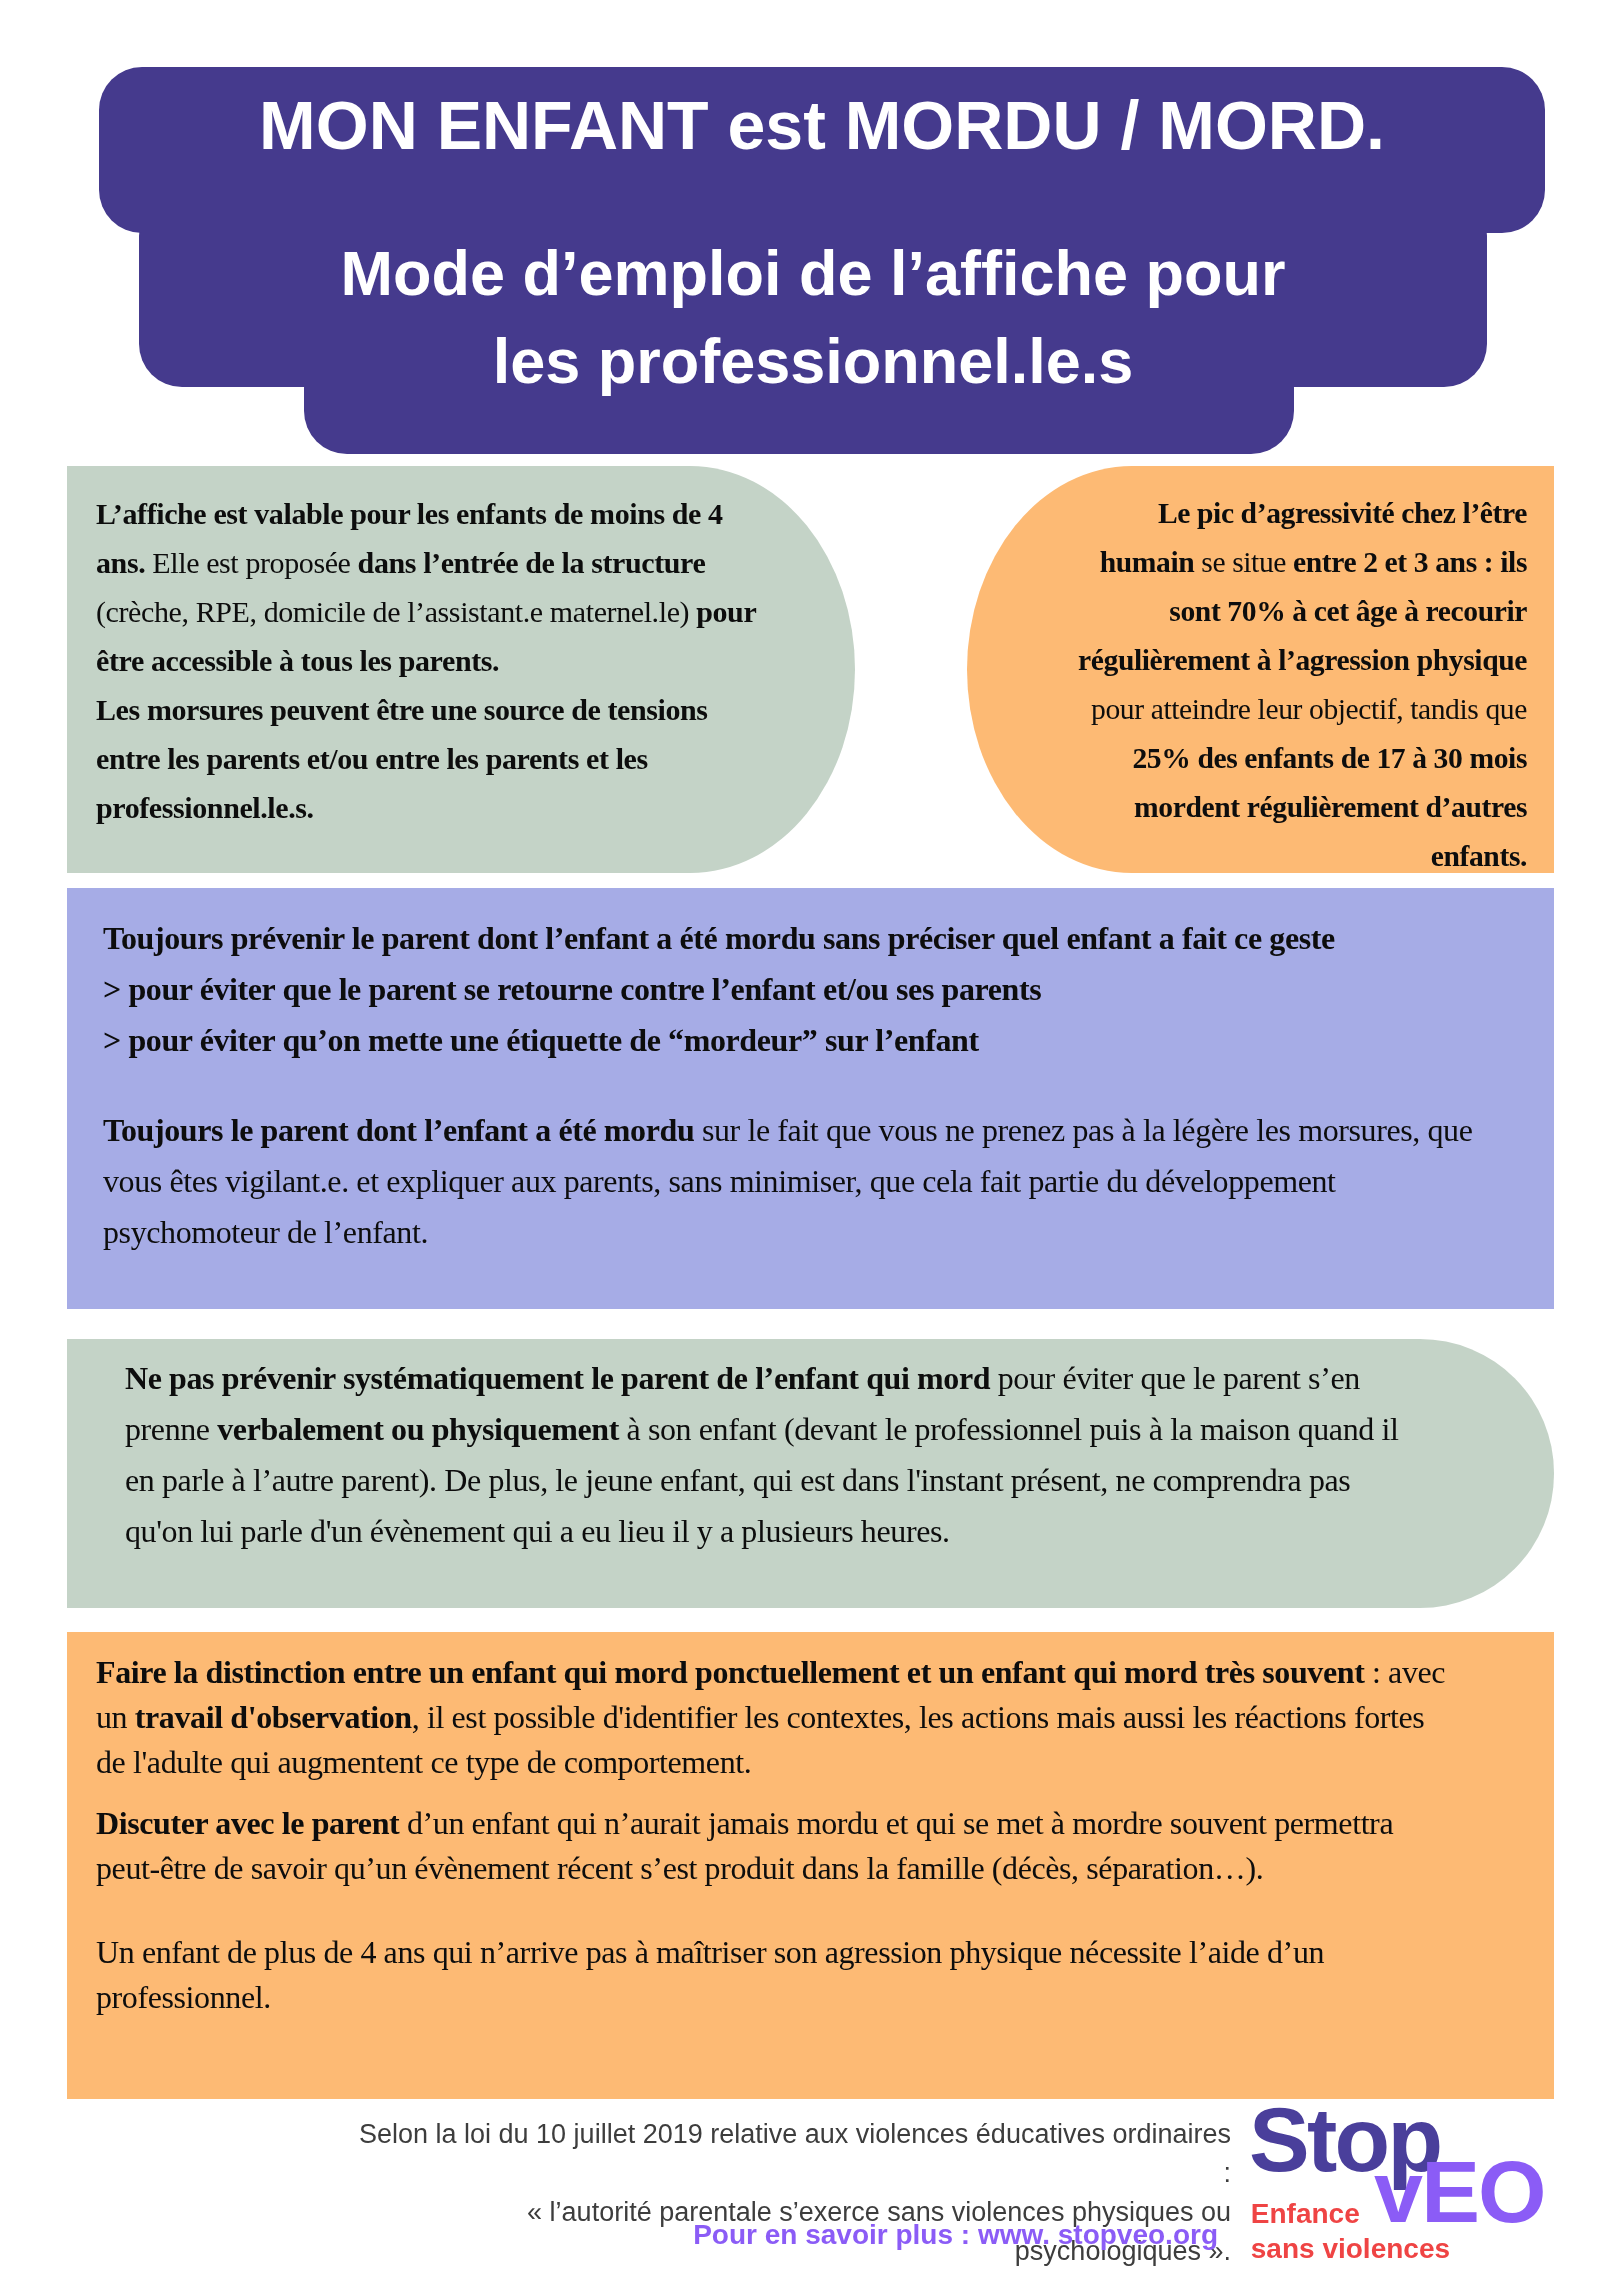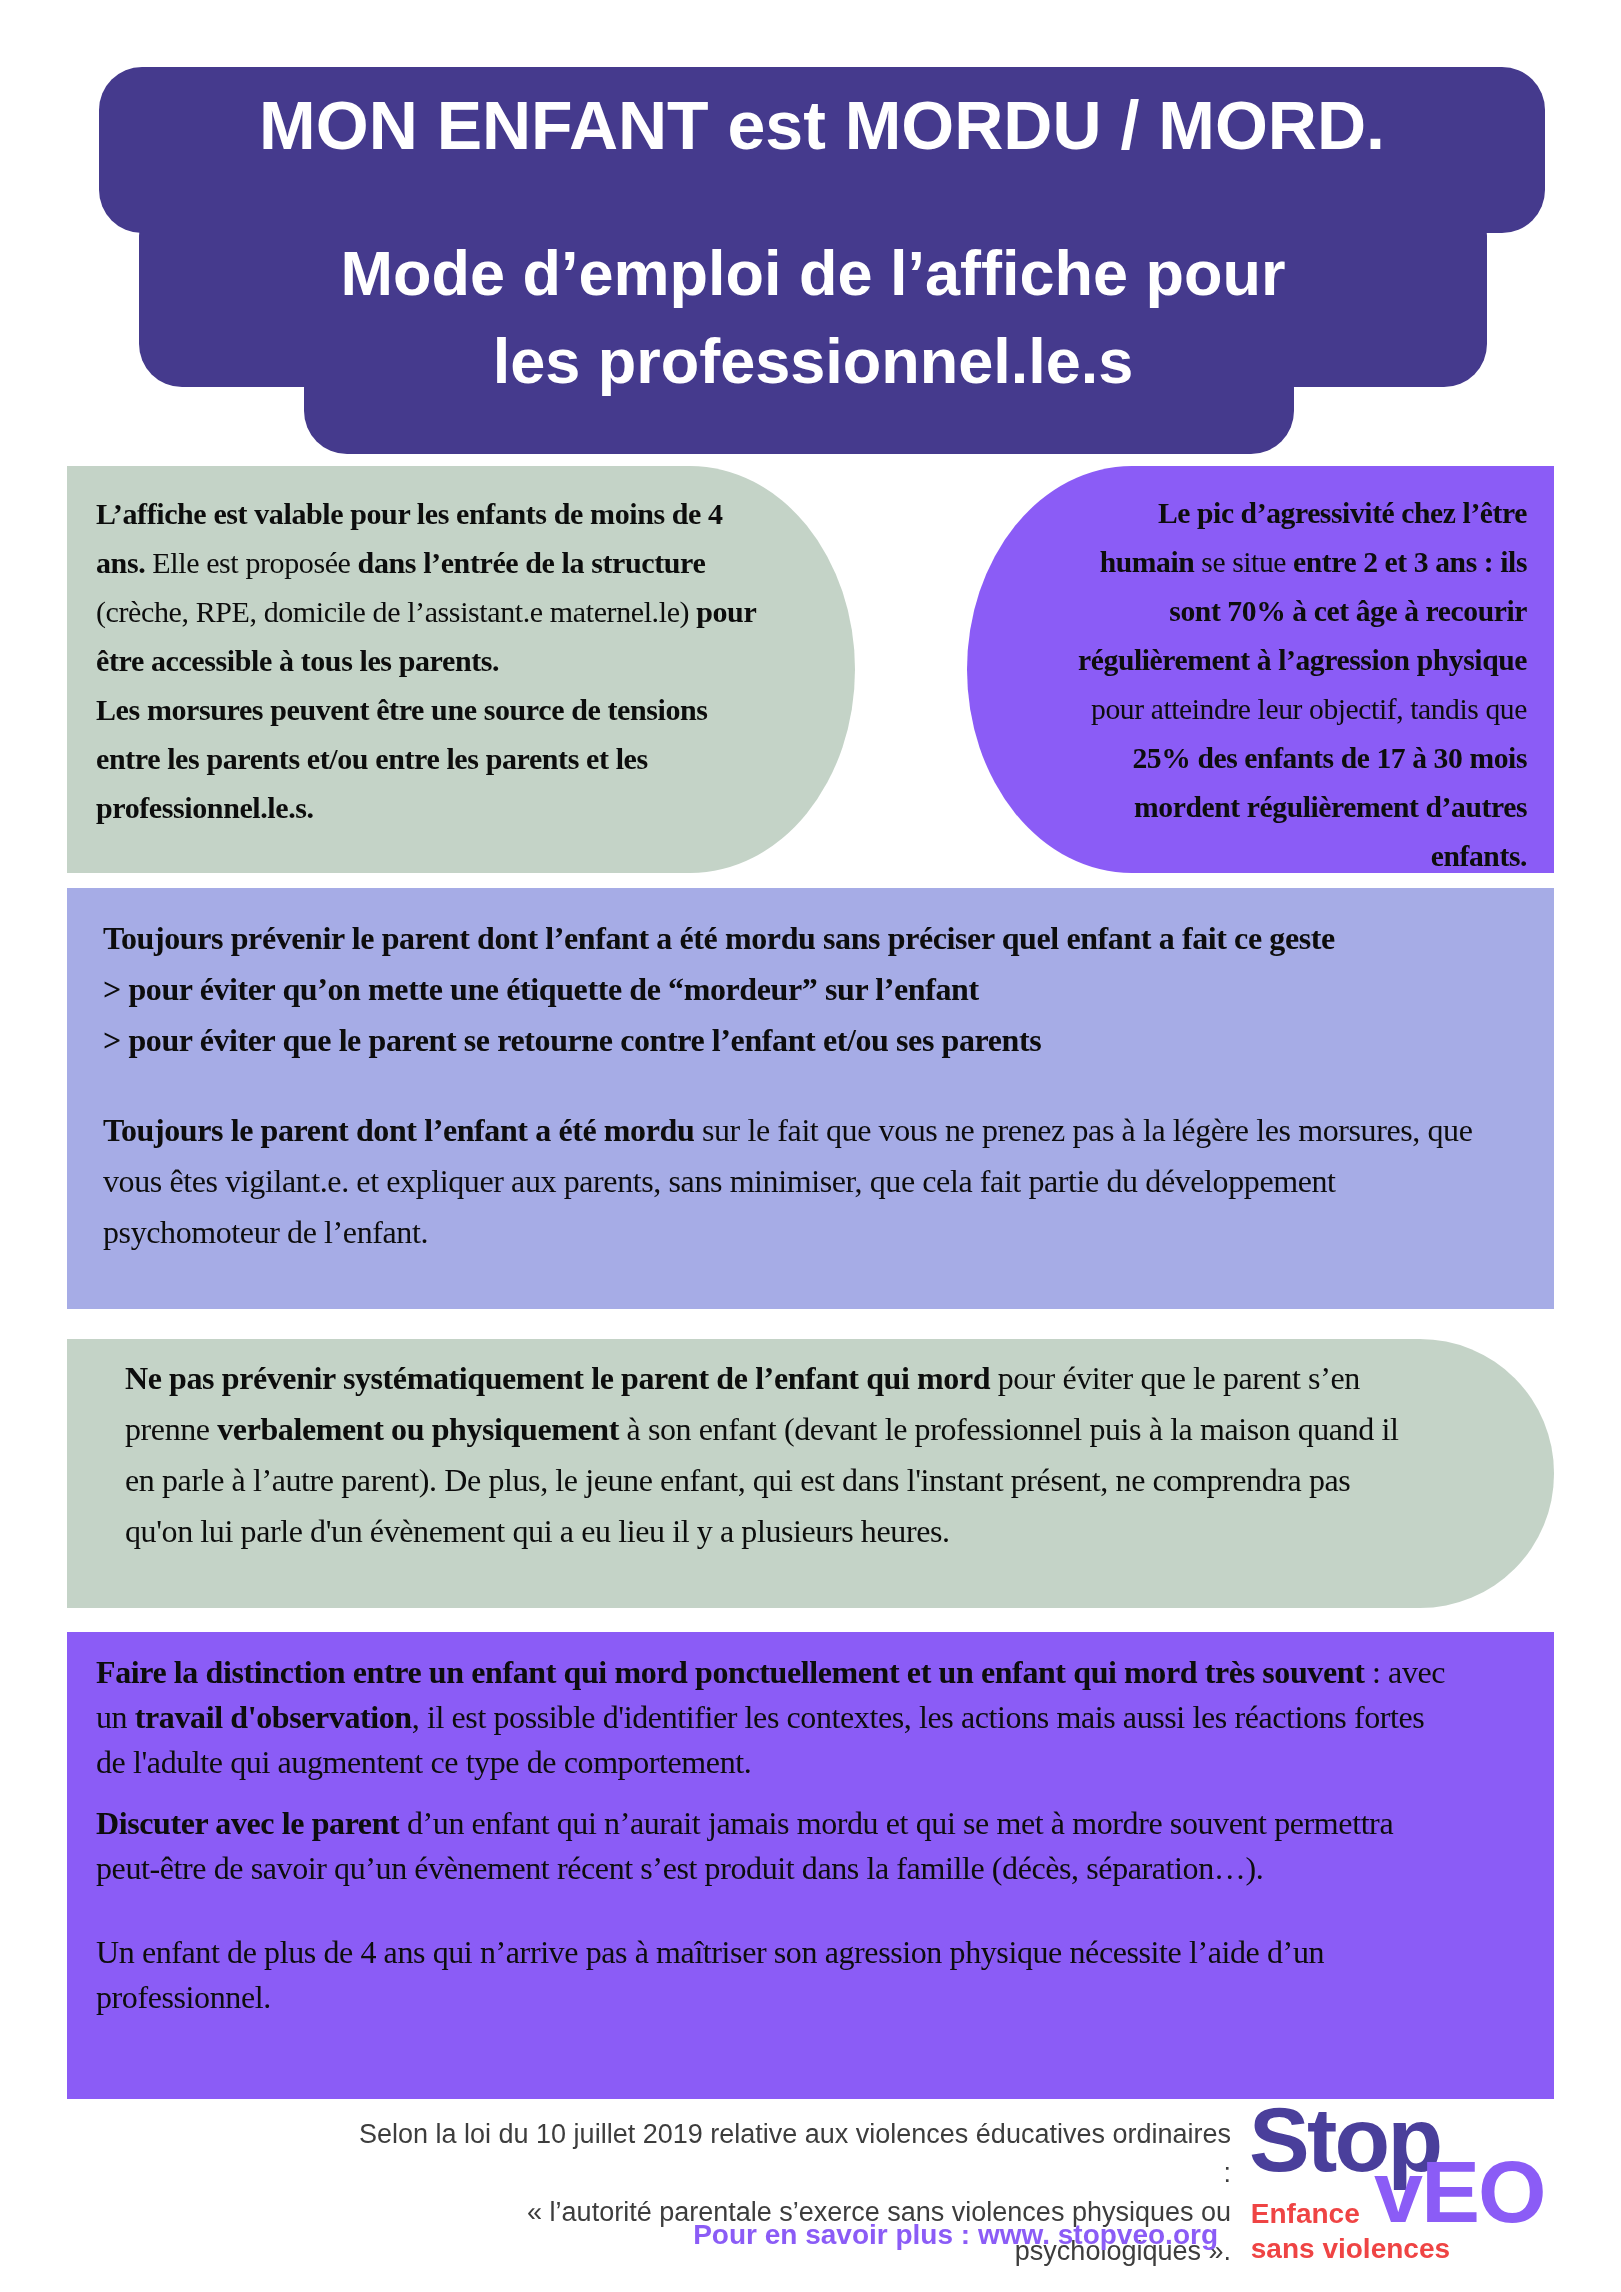--- a/index.html
+++ b/index.html
@@ -17,21 +17,21 @@
   .t3{left:304px;top:345px;width:990px;height:109px;border-radius:43px;}
   .hdr-text{position:absolute;color:#ffffff;font-weight:bold;text-align:center;line-height:1;}
   .title{left:99px;top:91px;width:1446px;font-size:68px;}
   .sub1{left:139px;top:242px;width:1348px;font-size:63px;}
   .sub2{left:139px;top:330px;width:1348px;font-size:63px;}
   
   .box{position:absolute;color:#0d0d0d;letter-spacing:-0.4px;}
   .box p{margin:0;font-family:Liberation Serif, serif;}
   .b{font-weight:bold;}
   .box-sage{background:#c4d3c7;}
-  .box-lime{background:#8b5cf6;}
+  .box-lime{background:#fdba74;}
   .box-blue{background:#a6ace6;}
   .box1{
     left:67px;top:466px;width:788px;height:407px;
     border-top-right-radius:170px 210px;border-bottom-right-radius:170px 210px;
     padding:23px 85px 0 29px;box-sizing:border-box;
     font-size:30px;line-height:49px;
   }
   .box2{
     left:967px;top:466px;width:587px;height:407px;
     border-top-left-radius:170px 210px;border-bottom-left-radius:170px 210px;
@@ -88,22 +88,22 @@
       <p><span class="b">L’affiche est valable pour les enfants de moins de 4 ans.</span><span> Elle est proposée </span><span class="b">dans l’entrée de la structure </span><span>(crèche, RPE, domicile de l’assistant.e maternel.le) </span><span class="b">pour être accessible à tous les parents.</span></p>
       <p><span class="b">Les morsures peuvent être une source de tensions entre les parents et/ou entre les parents et les professionnel.le.s.</span></p>
     </section>
 
   <section class="box box-lime box2">
       <p><span class="b">Le pic d’agressivité chez l’être humain </span><span>se situe </span><span class="b">entre 2 et 3 ans : ils sont 70% à cet âge à recourir régulièrement à l’agression physique </span><span>pour atteindre leur objectif, tandis que </span><span class="b">25% des enfants de 17 à 30 mois mordent régulièrement d’autres enfants.</span></p>
     </section>
 
   <section class="box box-blue box3">
       <p><span class="b">Toujours prévenir le parent dont l’enfant a été mordu sans préciser quel enfant a fait ce geste</span></p>
+      <p><span class="b">&gt; pour éviter que le parent se retourne contre l’enfant et/ou ses parents</span></p>
       <p><span class="b">&gt; pour éviter qu’on mette une étiquette de “mordeur” sur l’enfant</span></p>
-      <p><span class="b">&gt; pour éviter que le parent se retourne contre l’enfant et/ou ses parents</span></p>
       <p class="gap-md"><span class="b">Toujours le parent dont l’enfant a été mordu</span><span> sur le fait que vous ne prenez pas à la légère les morsures, que vous êtes vigilant.e. et expliquer aux parents, sans minimiser, que cela fait partie du développement psychomoteur de l’enfant.</span></p>
     </section>
 
   <section class="box box-sage box4">
       <p><span class="b">Ne pas prévenir systématiquement le parent de l’enfant qui mord</span><span> pour éviter que le parent s’en prenne </span><span class="b">verbalement ou physiquement</span><span> à son enfant (devant le professionnel puis à la maison quand il en parle à l’autre parent). De plus, le jeune enfant, qui est dans l'instant présent, ne comprendra pas qu'on lui parle d'un évènement qui a eu lieu il y a plusieurs heures.</span></p>
     </section>
 
   <section class="box box-lime box5">
       <p><span class="b">Faire la distinction entre un enfant qui mord ponctuellement et un enfant qui mord très souvent</span><span> : avec un </span><span class="b">travail d'observation</span><span>, il est possible d'identifier les contextes, les actions mais aussi les réactions fortes de l'adulte qui augmentent ce type de comportement.</span></p>
       <p class="gap-sm"><span class="b">Discuter avec le parent</span><span> d’un enfant qui n’aurait jamais mordu et qui se met à mordre souvent permettra peut-être de savoir qu’un évènement récent s’est produit dans la famille (décès, séparation…).</span></p>

